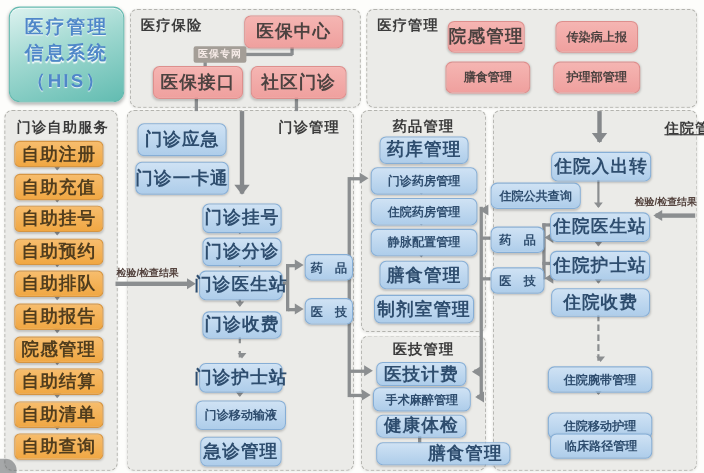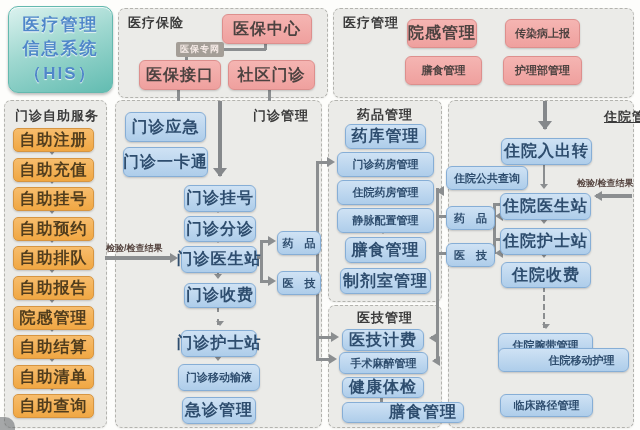--- a/index.html
+++ b/index.html
@@ -194,17 +194,17 @@
   <div class="bx blue" style="left:342px;top:402px;width:80px;height:19px;padding-left:40px;">膳食管理</div>
 
   <div class="bx blue" style="left:501px;top:138px;width:89px;height:25px;">住院入出转</div>
   <div class="bx blue sm" style="left:446px;top:166px;width:80px;height:22px;">住院公共查询</div>
   <div class="bx blue" style="left:500px;top:193px;width:89px;height:25px;">住院医生站</div>
   <div class="bx blue wide" style="left:446px;top:206px;width:43px;height:22px;font-size:11px;">药 品</div>
   <div class="bx blue" style="left:500px;top:228px;width:89px;height:25px;">住院护士站</div>
   <div class="bx blue wide" style="left:446px;top:243px;width:43px;height:22px;font-size:11px;">医 技</div>
   <div class="bx blue" style="left:501px;top:262px;width:88px;height:24px;">住院收费</div>
   <div class="bx blue sm" style="left:498px;top:333px;width:93px;height:22px;">住院腕带管理</div>
-  <div class="bx blue sm" style="left:498px;top:348px;width:93px;height:22px;padding-left:36px;">住院移动护理</div>
+  <div class="bx blue sm" style="left:498px;top:375px;width:93px;height:22px;">住院移动护理</div>
   <div class="bx blue sm" style="left:500px;top:394px;width:91px;height:21px;">临床路径管理</div>
 
   <div class="wm"></div>
 </div>
 
 </body></html>

